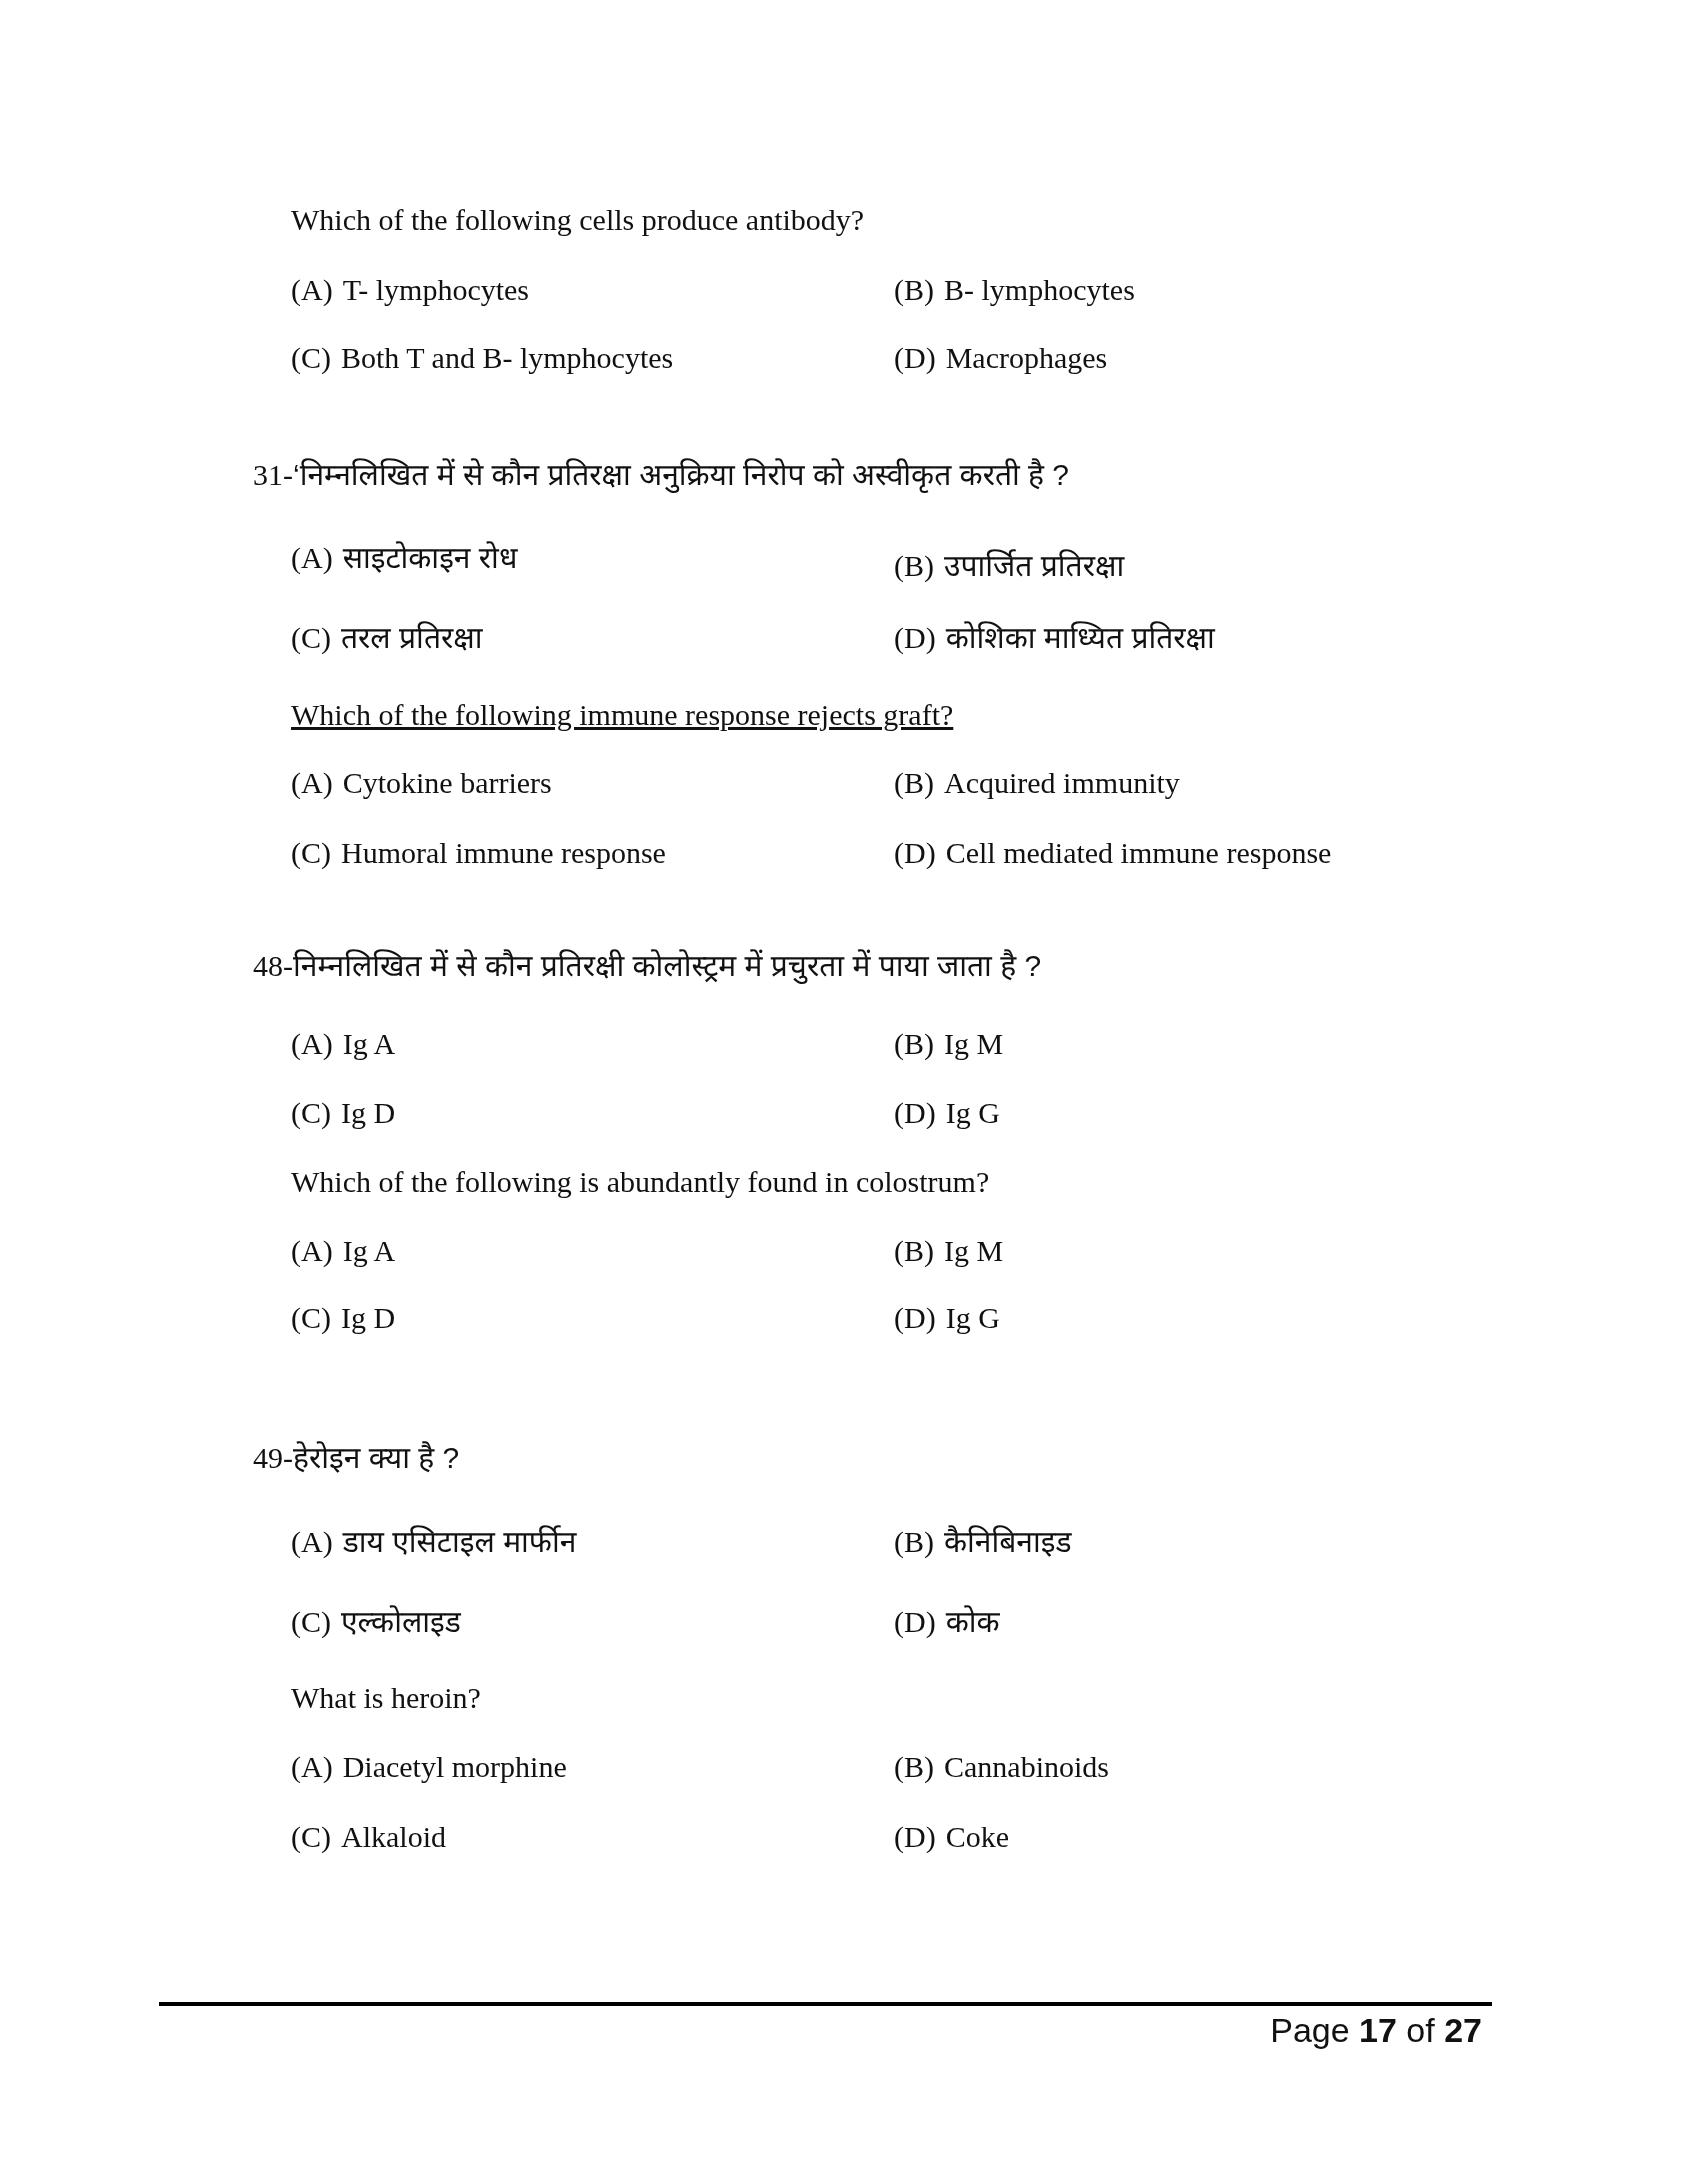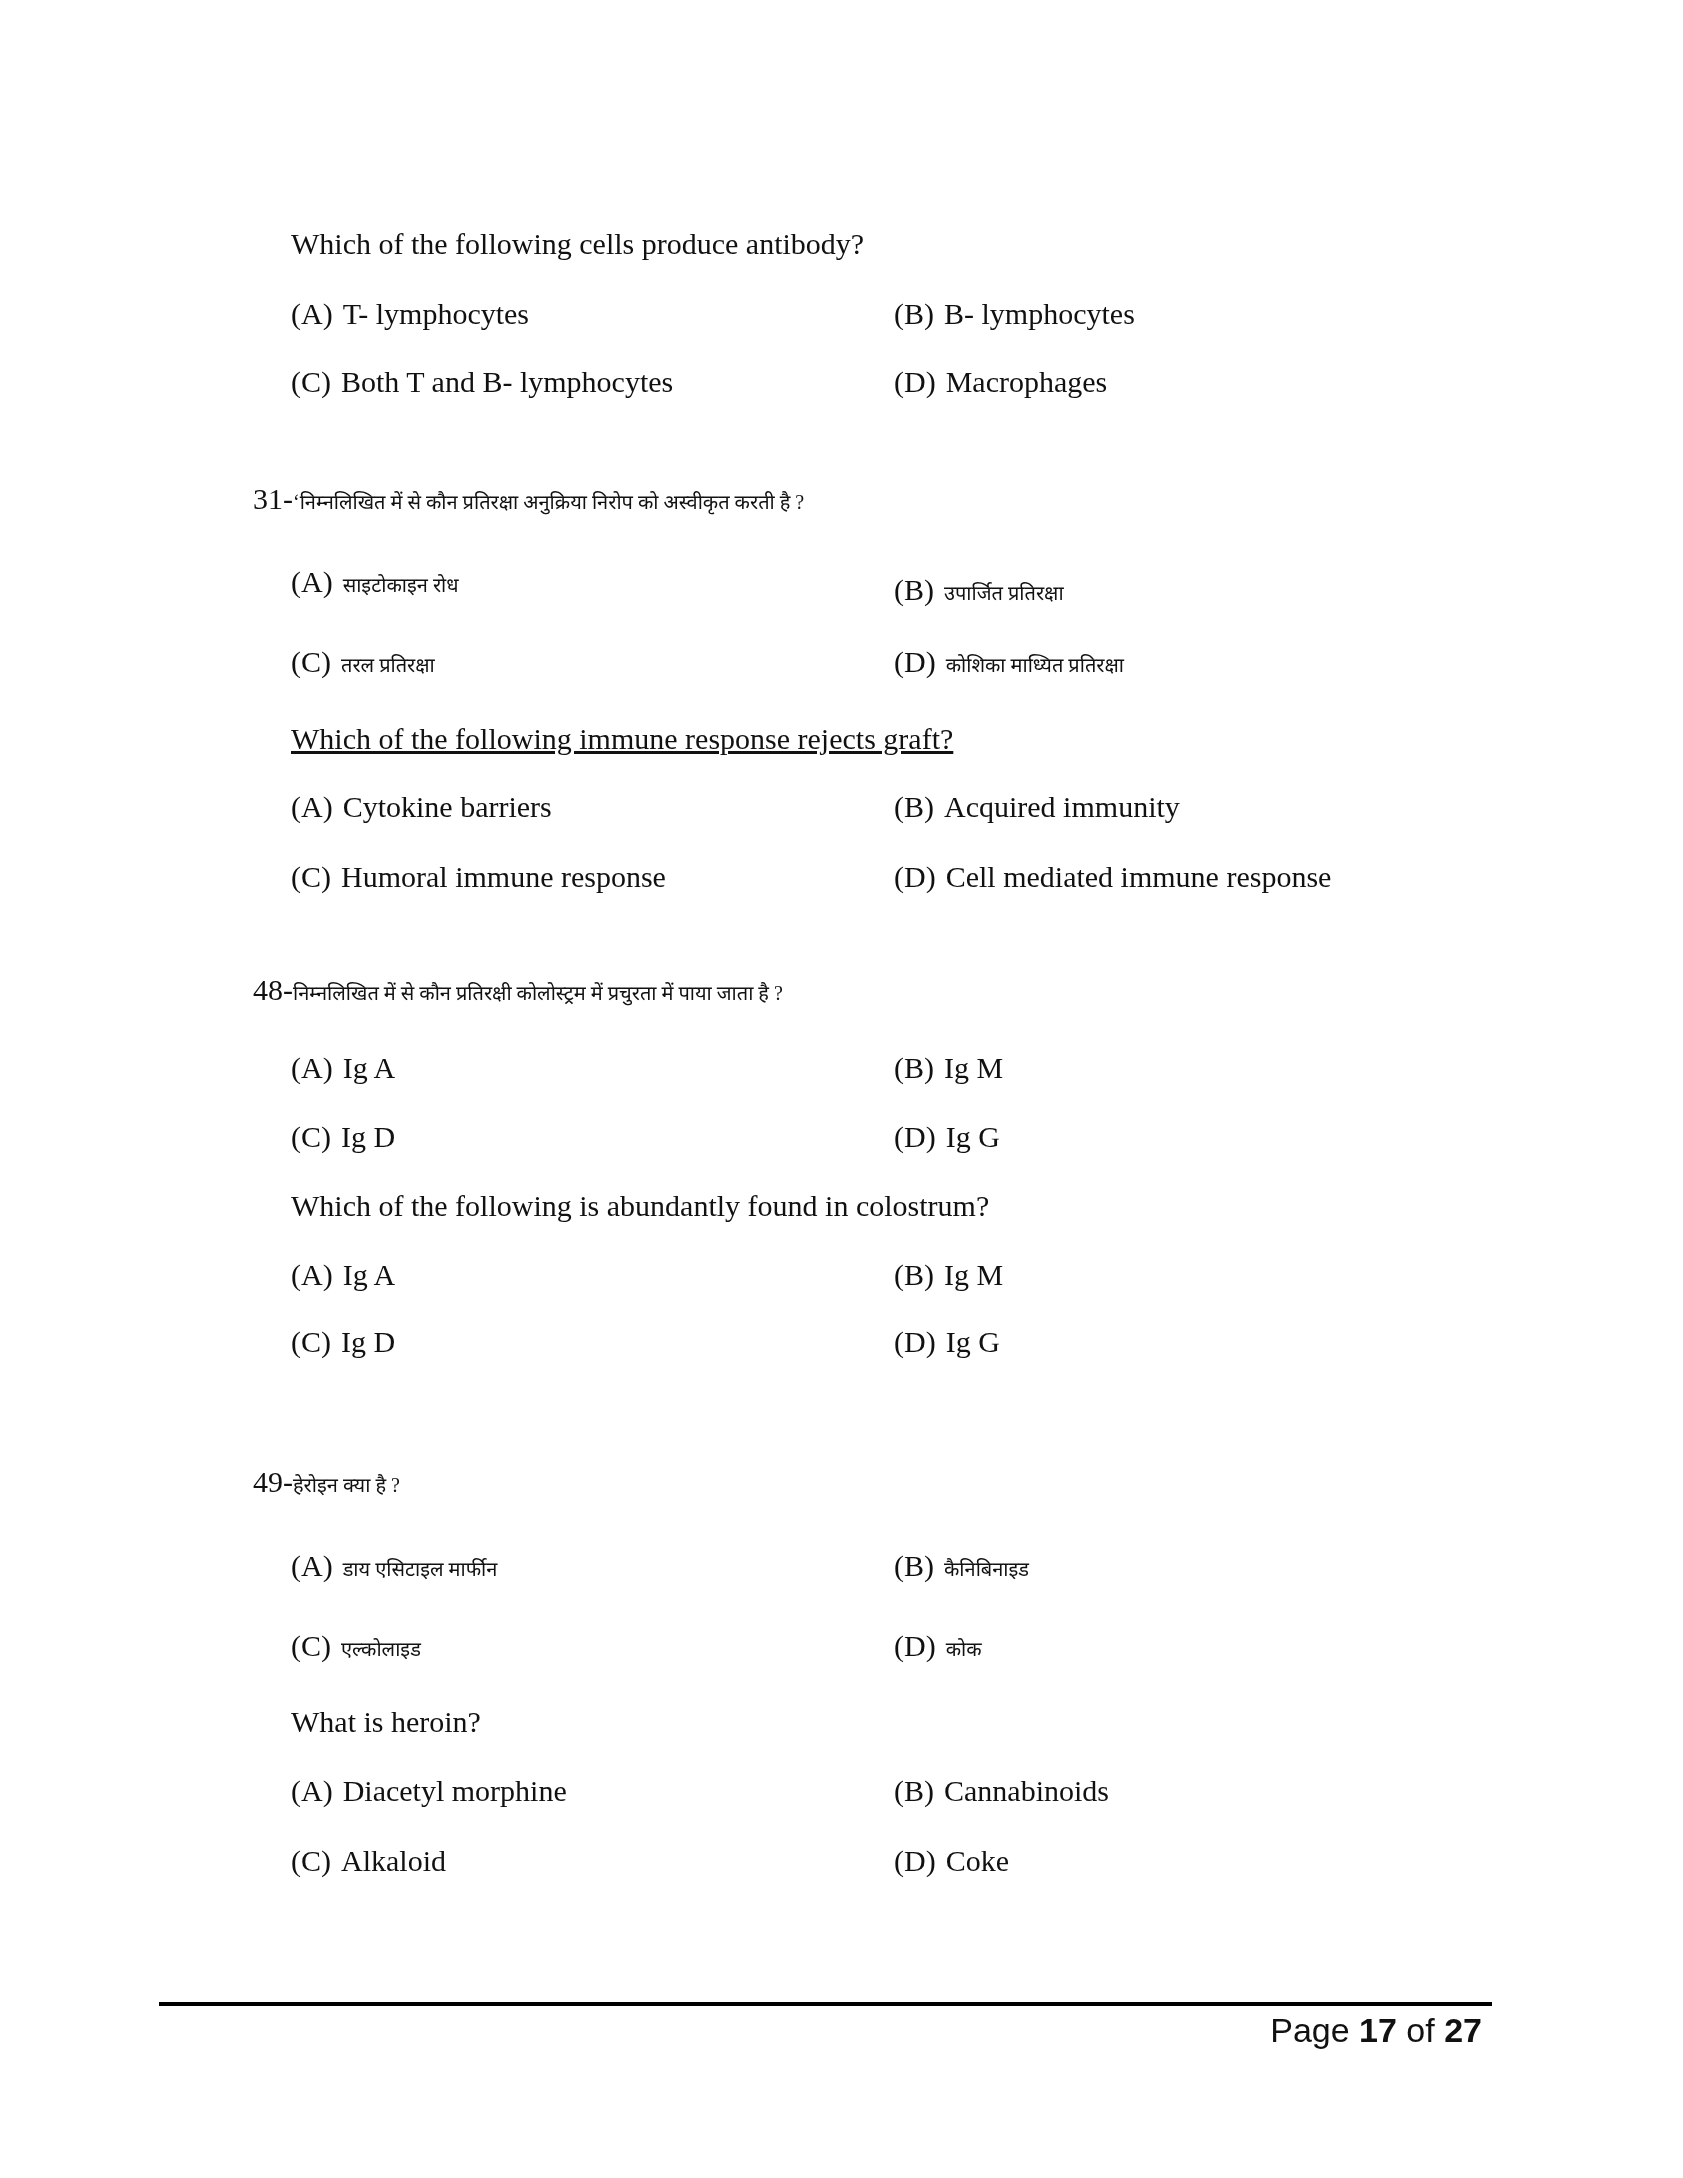--- a/index.html
+++ b/index.html
@@ -1,19 +1,19 @@
 <!DOCTYPE html>
 <html><head>
 <meta charset="utf-8">
 <style>
   html, body { margin: 0; padding: 0; background: #ffffff; }
   body { width: 1683px; height: 2178px; position: relative; overflow: hidden;
          font-family: "Liberation Serif", "DejaVu Serif", serif; color: #111; }
-  .line { position: absolute; white-space: nowrap; font-size: 30px; line-height: 36px; margin-top: 24px; }
-  .hi { font-family: Liberation Serif, serif; font-size: 20px; }
+  .line { position: absolute; white-space: nowrap; font-size: 30px; line-height: 36px; }
+  .hi { font-family: Liberation Sans, sans-serif; font-size: 30px; }
   .opt-label { font-family: "Liberation Serif", serif; margin-right: 10px; }
   .qnum { font-family: "Liberation Serif", serif; }
   .rule { position: absolute; left: 159px; top: 2002px; width: 1333px; height: 4px; background: #000; }
   .footer { position: absolute; right: 201px; top: 2014px; font-family: "Liberation Sans", sans-serif;
             font-size: 34px; line-height: 32px; color: #111; }
   .footer b { font-weight: bold; }
 </style>
 </head>
 <body>
 

